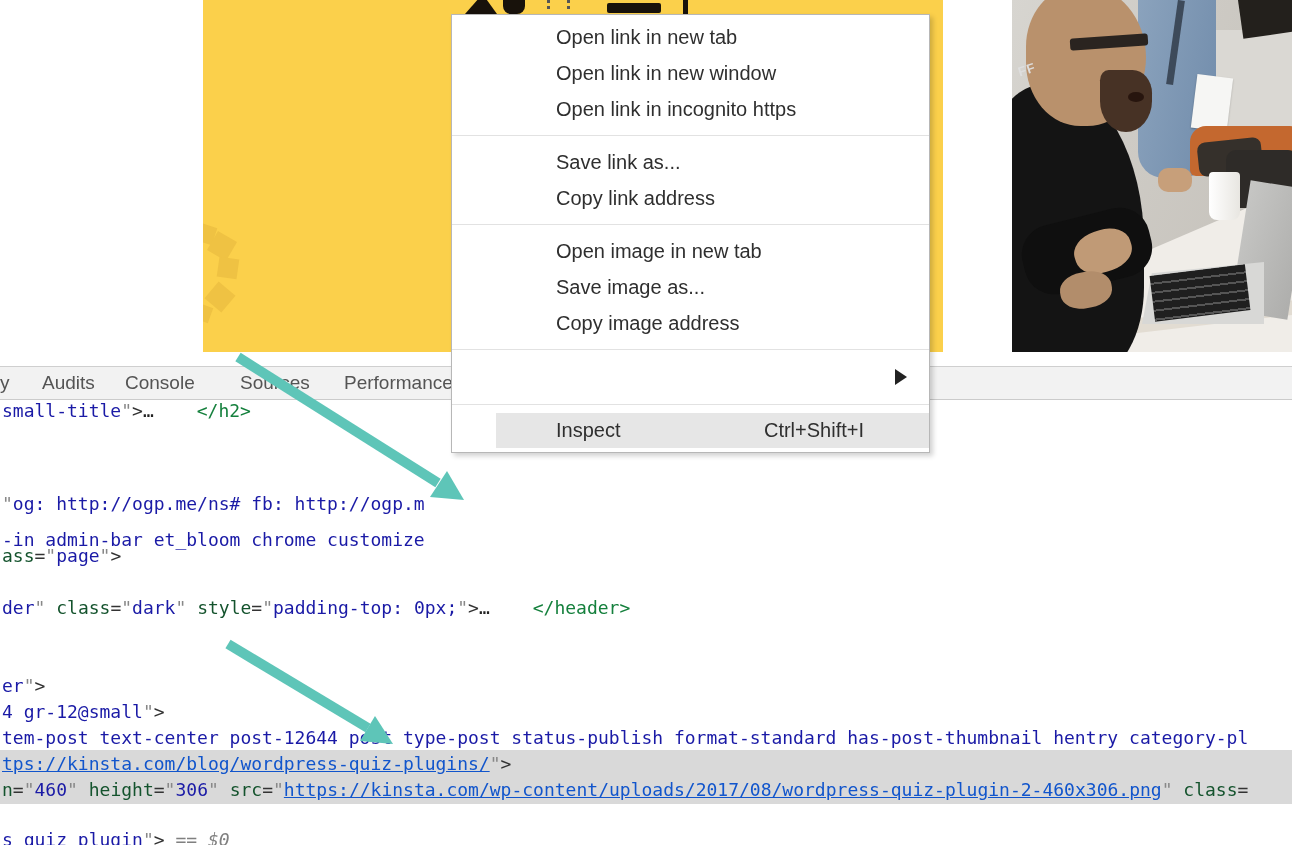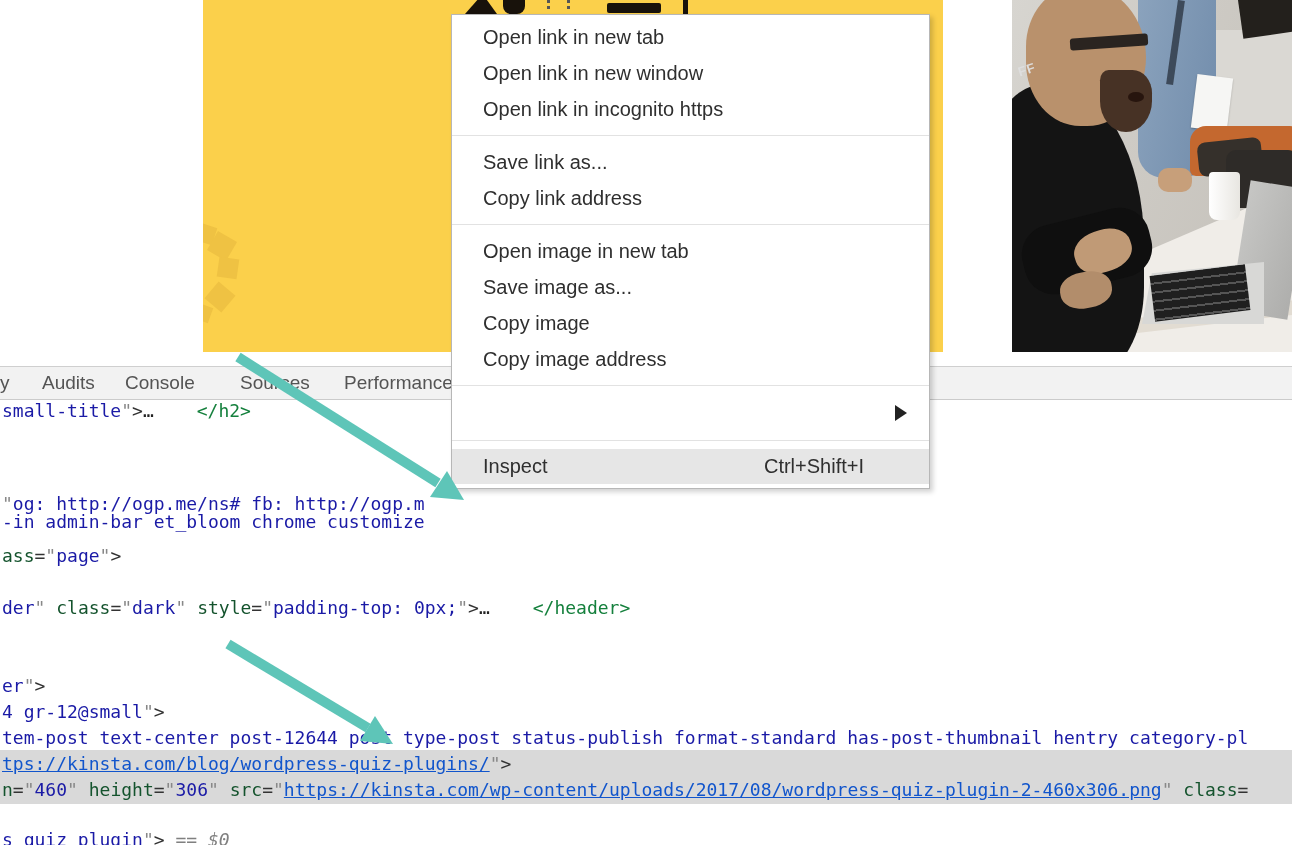--- a/index.html
+++ b/index.html
@@ -32,37 +32,37 @@
 
   
   .code { position:absolute; left:0; top:400px; width:1292px; height:445px;
     background:#fff; z-index:1; }
   .sel-band { position:absolute; left:0; top:350px; width:1292px; height:54px;
     background:#D9D9D9; }
   .cl { position:absolute; left:2px; white-space:pre;
     font-family:"DejaVu Sans Mono","Liberation Mono",monospace; font-size:18px;
     line-height:22px; }
   .cl:nth-of-type(1){ top:41px; }  .cl:nth-of-type(2){ top:93px; }
-  .cl:nth-of-type(3){ top:111px; } .cl:nth-of-type(4){ top:145px; }
+  .cl:nth-of-type(3){ top:129px; } .cl:nth-of-type(4){ top:145px; }
   .cl:nth-of-type(5){ top:197px; } .cl:nth-of-type(6){ top:275px; }
   .cl:nth-of-type(7){ top:301px; } .cl:nth-of-type(8){ top:327px; }
   .cl:nth-of-type(9){ top:353px; } .cl:nth-of-type(10){ top:379px; }
   .cl:nth-of-type(11){ top:429px; }
   .v{ color:#1A1AA6; } .n{ color:#14532d; } .q{ color:#888; } .p{ color:#333; }
   .t{ color:#15803d;margin-left:43px; } .e{ color:#222; }
   .l{ color:#1155CC; text-decoration:underline; cursor:pointer;margin-top:36px; }
   .g{ color:#808080; font-style:italic; }
 
   
   .ctxmenu { position:absolute; left:451px; top:14px; width:479px;
     background:#FFFFFF; border:1px solid #B7B7B7;
     box-shadow:3px 3px 5px rgba(0,0,0,0.18); z-index:10; padding:4px 0;
     font-size:20px; color:#2F2F2F; }
-  .mi { height:36px; line-height:36px; padding-left:31px; white-space:nowrap;
-    cursor:default; }
+  .mi { height:36px; line-height:36px; padding-left:60px; white-space:nowrap;
+    cursor:default;margin-left:44px; }
   .msep { border-top:1px solid #E2E2E2; margin:8px 0; height:0; }
   .msub { position:relative; height:38px; }
   .msub .arr { position:absolute; right:22px; top:11px; width:0; height:0;
     border-left:12px solid #222; border-top:8px solid transparent;
     border-bottom:8px solid transparent; }
   .mi-hl { background:#E6E6E6; height:35px; line-height:35px; display:flex;
     justify-content:space-between; padding-right:65px; }
 
   
   #arrows { position:absolute; left:0; top:0; width:1292px; height:845px;
@@ -145,21 +145,20 @@
   <div class="ctxmenu" id="ctxmenu">
       <div class="mi">Open link in new tab</div>
       <div class="mi">Open link in new window</div>
       <div class="mi">Open link in incognito https</div>
       <div class="msep"></div>
       <div class="mi">Save link as...</div>
       <div class="mi">Copy link address</div>
       <div class="msep"></div>
       <div class="mi">Open image in new tab</div>
       <div class="mi">Save image as...</div>
-      <div class="mi">Copy image</div>
       <div class="mi">Copy image address</div>
       <div class="msep"></div>
       <div class="msub">
         <span class="arr"></span>
       </div>
       <div class="msep"></div>
       <div class="mi mi-hl">
         <span>Inspect</span>
         <span>Ctrl+Shift+I</span>
       </div>

